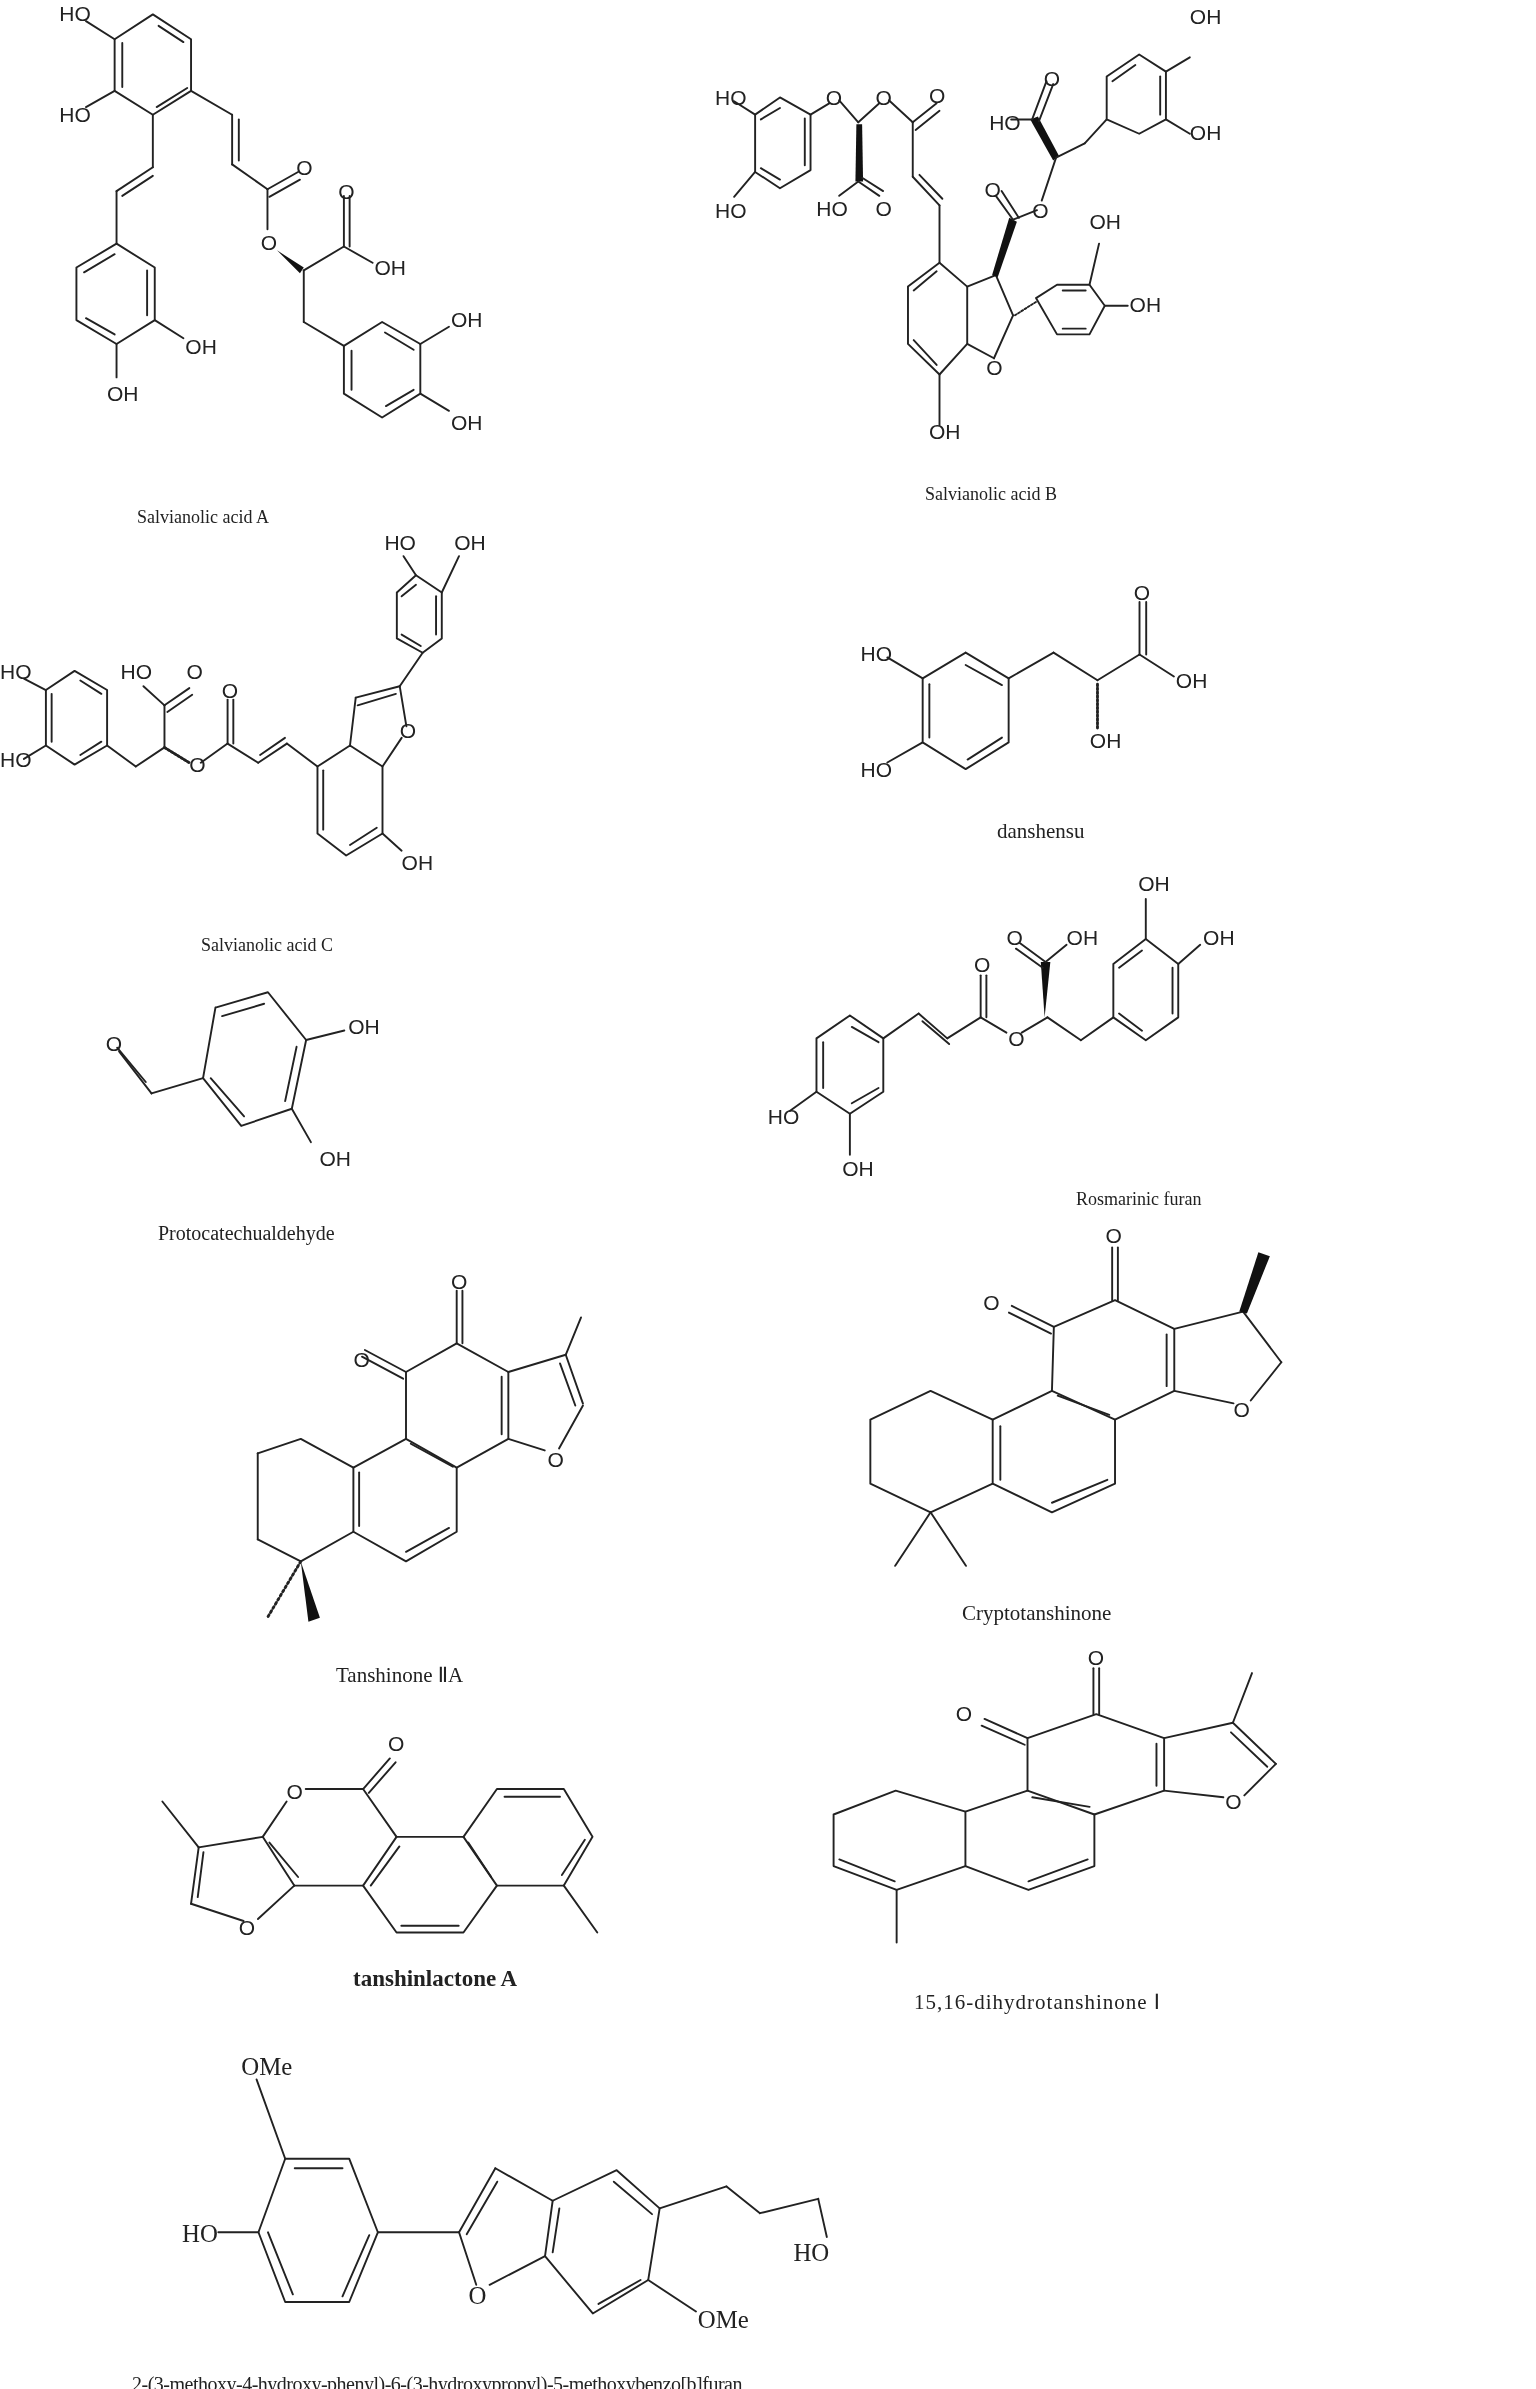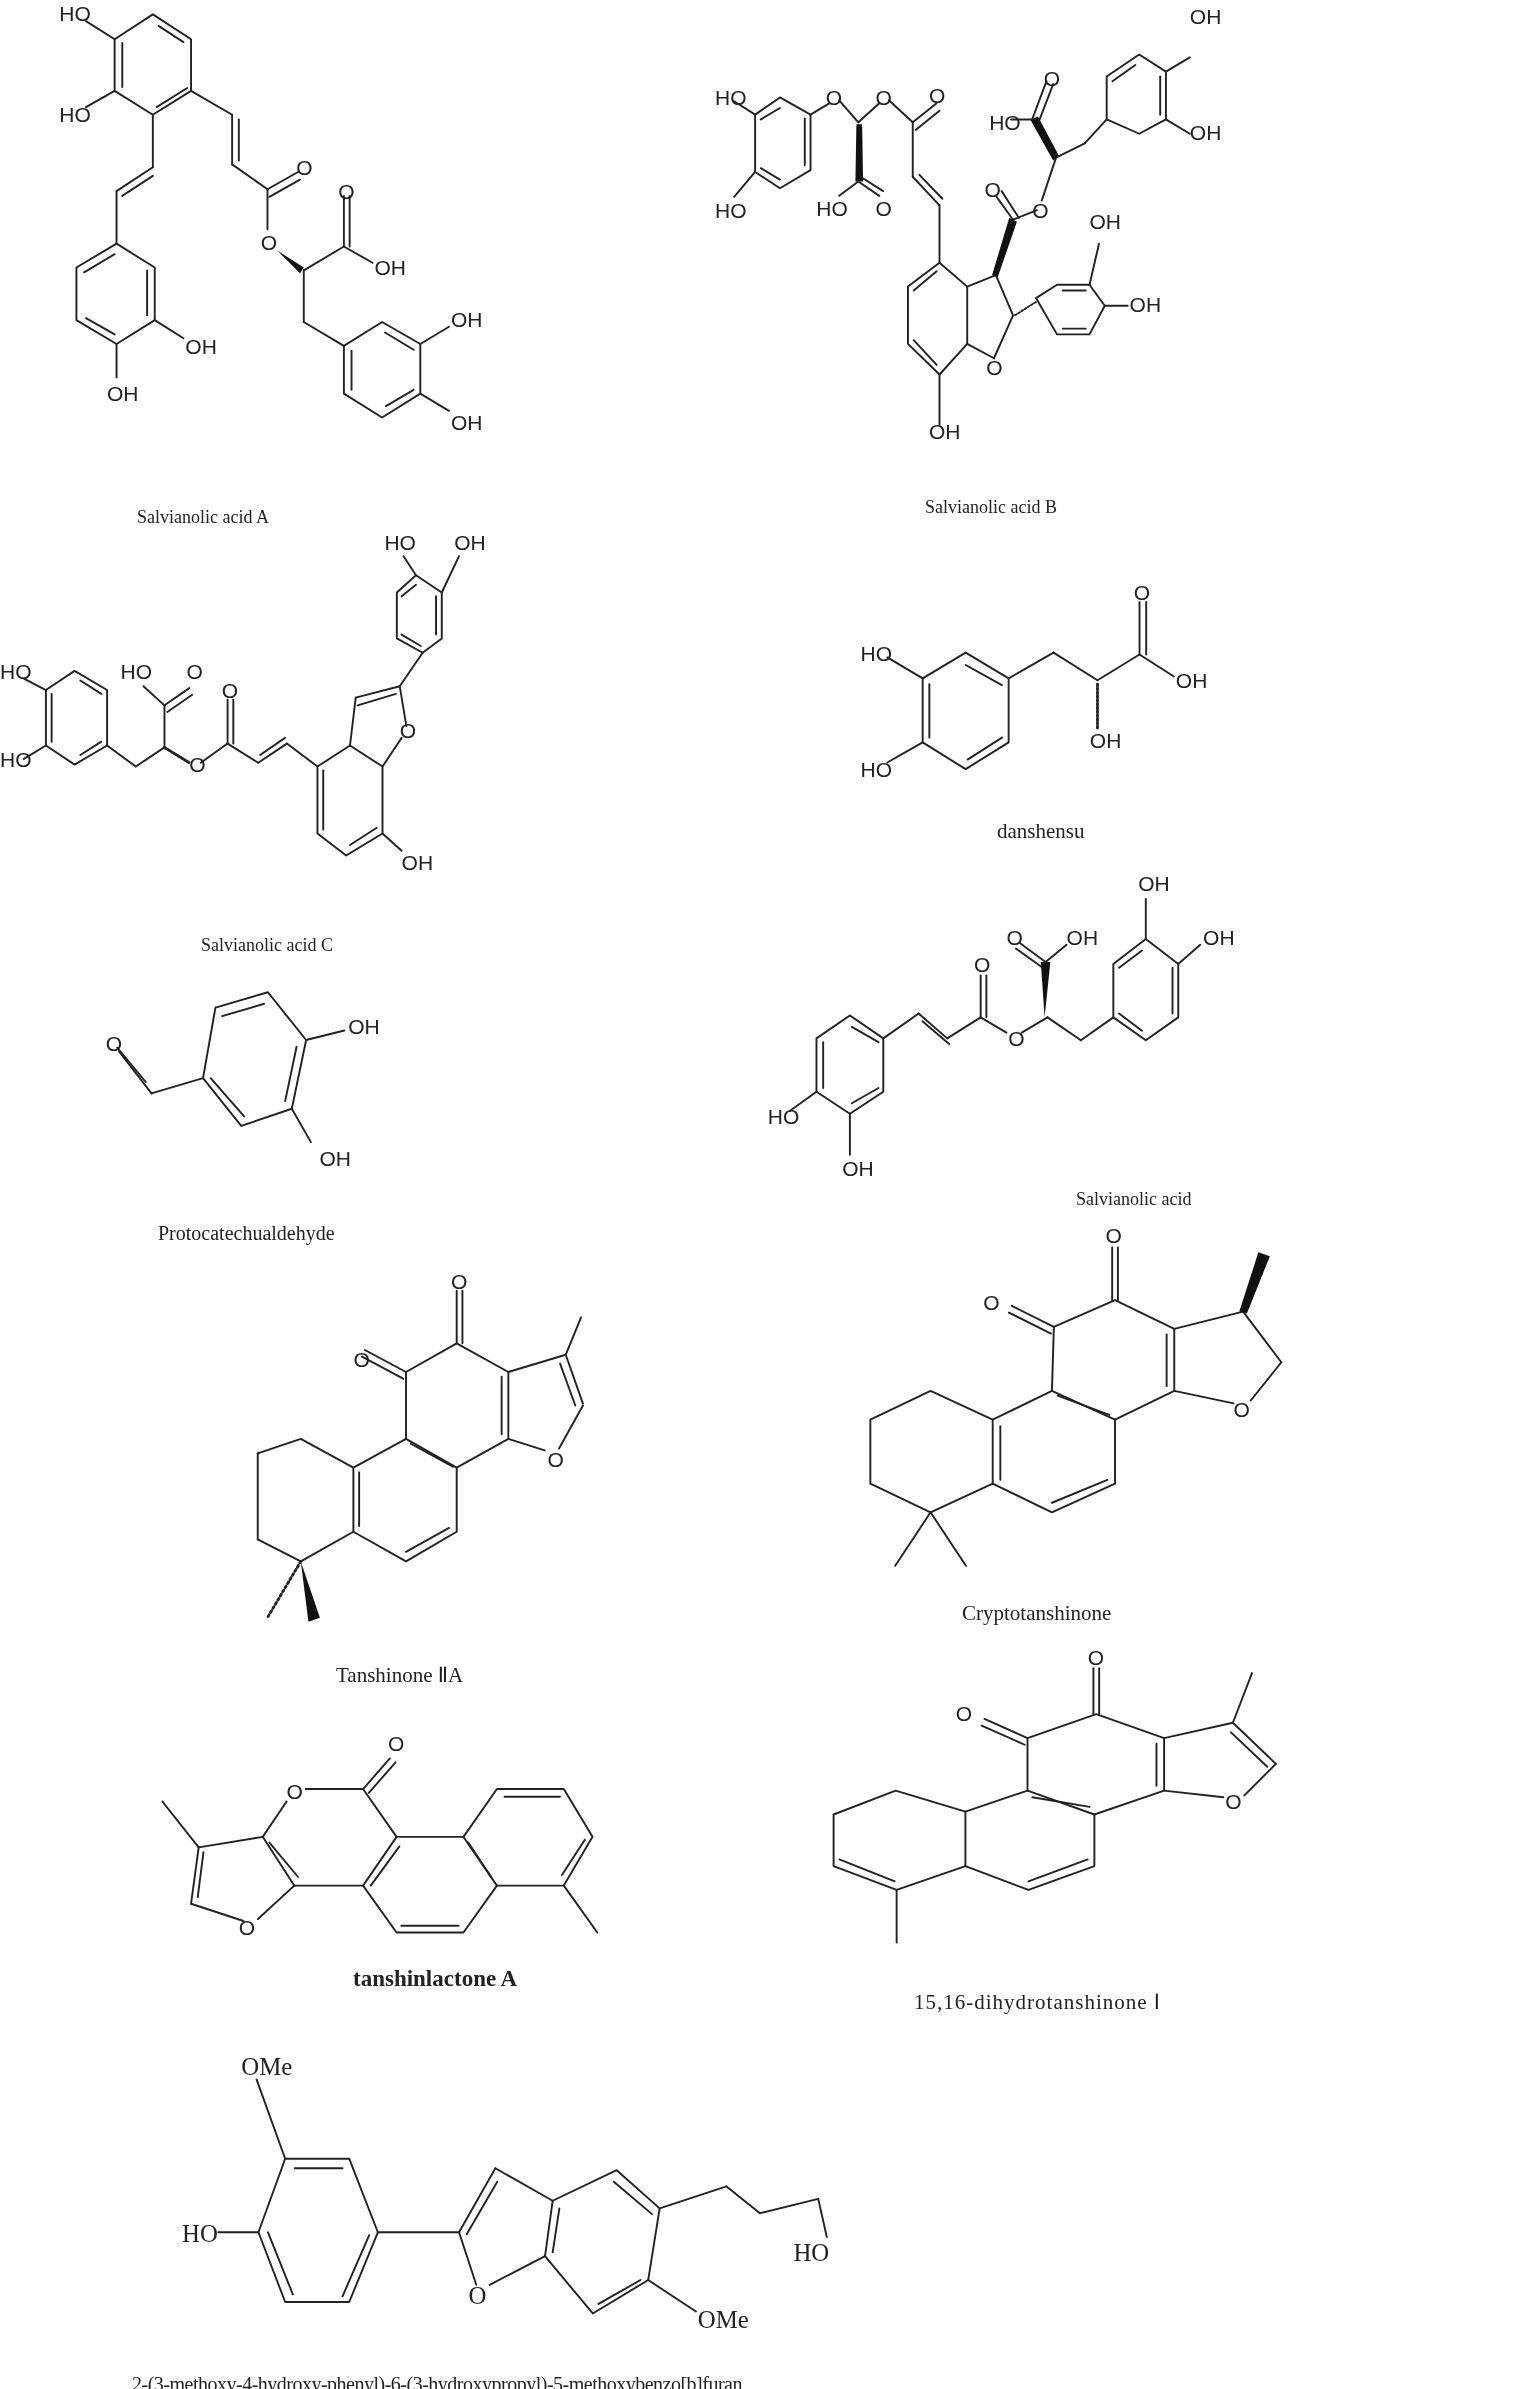--- a/index.html
+++ b/index.html
@@ -134,21 +134,21 @@
     <text x="295" y="136">HO</text>
     <text x="352" y="90">O</text>
     <text x="340" y="228">O</text>
     <text x="505" y="25">OH</text>
     <text x="505" y="147">OH</text>
     <text x="400" y="240">OH</text>
     <text x="442" y="327">OH</text>
     <text x="292" y="392">O</text>
     <text x="232" y="460">OH</text>
   </svg>
-  <div class="cap small" style="left:218px;top:497px;">Salvianolic acid B</div>
+  <div class="cap small" style="left:218px;top:484px;">Salvianolic acid B</div>
 </div>
 
 <div class="mol" style="left:0;top:516px;width:765px;height:459px;">
   <svg width="765" height="459" viewBox="0 0 800 480">
     <polyline class="b" points="78,162 112,182 112,240 78,260 48,240 48,182 78,162"></polyline>
     <line x1="84" y1="172" x2="106" y2="186"></line>
       <line x1="54" y1="186" x2="54" y2="236"></line>
       <line x1="84" y1="250" x2="106" y2="236"></line>
     <line x1="48" y1="182" x2="25" y2="170"></line>
       <line x1="48" y1="240" x2="25" y2="254"></line>
@@ -268,21 +268,21 @@
       <line x1="452" y1="68" x2="475" y2="48"></line>
     <text x="22" y="236">HO</text>
     <text x="100" y="290">OH</text>
     <text x="238" y="76">O</text>
     <text x="274" y="154">O</text>
     <text x="272" y="48">O</text>
     <text x="335" y="48">OH</text>
     <text x="478" y="48">OH</text>
     <text x="410" y="-8">OH</text>
   </svg>
-  <div class="cap small" style="left:330px;top:290px;">Salvianolic acid</div>
+  <div class="cap small" style="left:330px;top:290px;">Rosmarinic furan</div>
 </div>
 
 <div class="mol" style="left:229px;top:1262px;width:574px;height:440px;">
   <svg width="574" height="440" viewBox="0 0 600 460">
     <line x1="238" y1="85" x2="238" y2="30"></line>
       <line x1="244" y1="85" x2="244" y2="30"></line>
     <line x1="185" y1="115" x2="142" y2="92"></line>
       <line x1="182" y1="122" x2="139" y2="99"></line>
     <polyline class="b" points="185,115 238,85 292,115 292,185 238,215 185,185 185,115"></polyline>
     <line x1="285" y1="120" x2="285" y2="180"></line>

